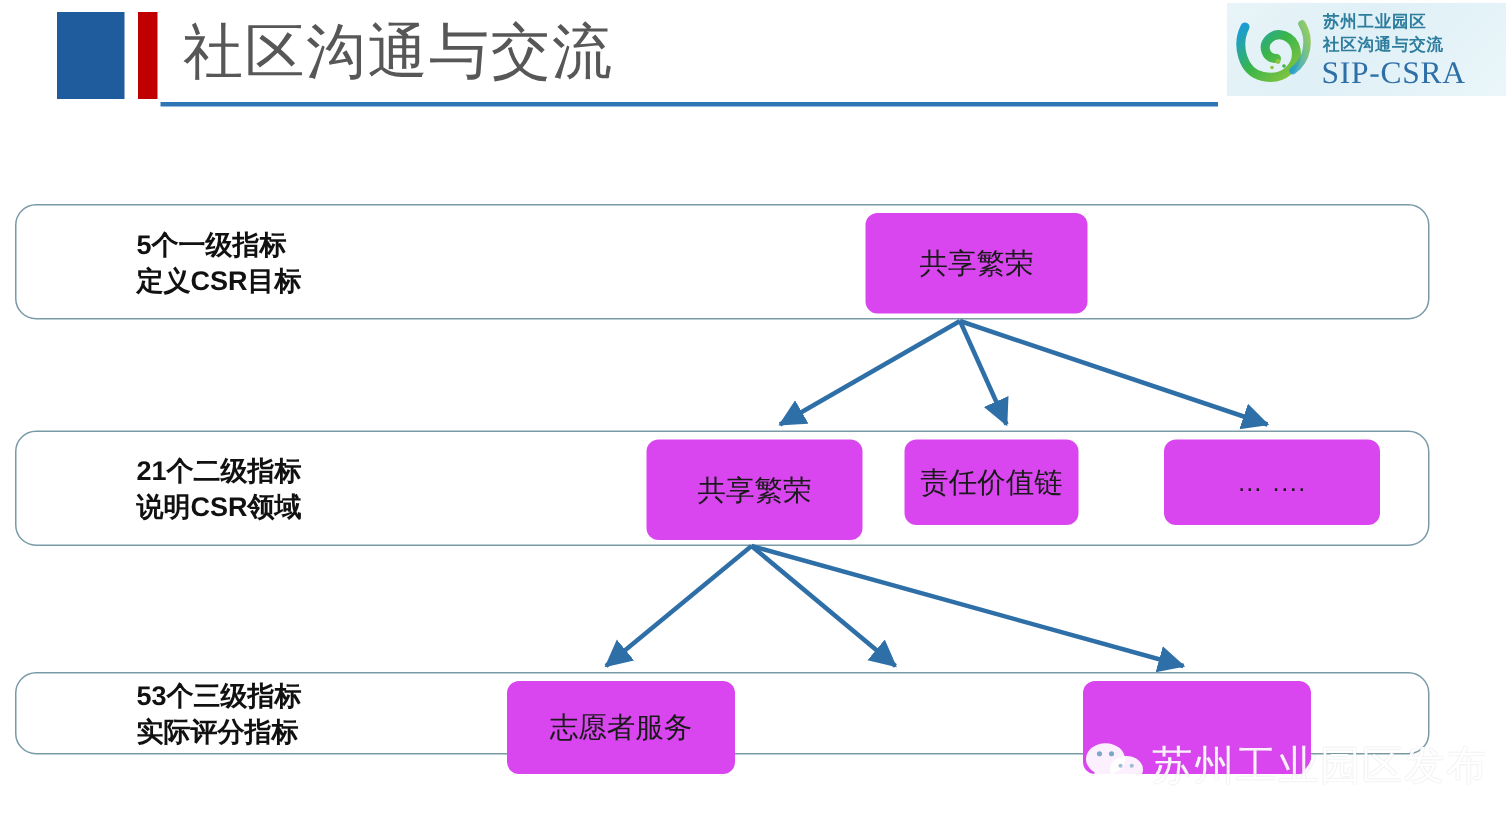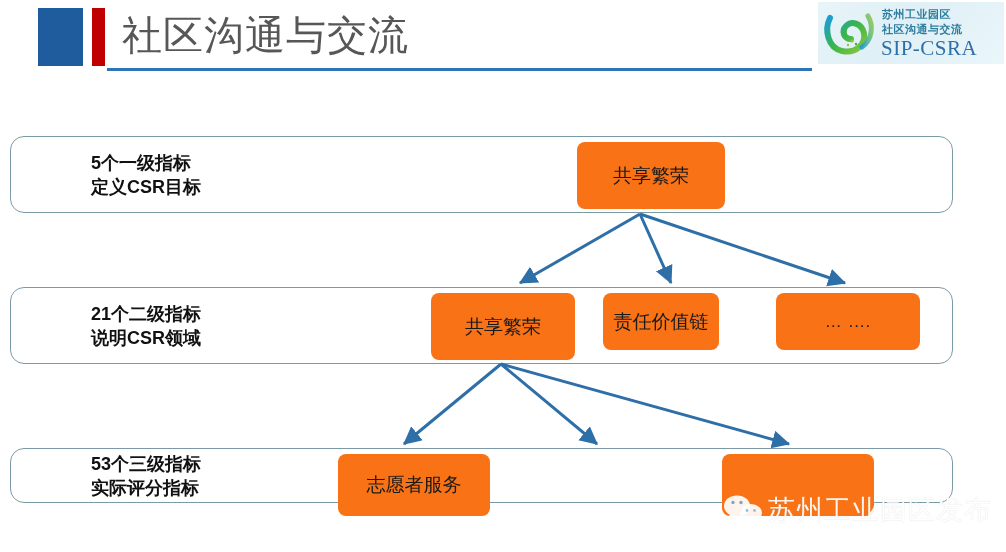--- a/index.html
+++ b/index.html
@@ -110,21 +110,21 @@
     font-size: 18px;
     font-weight: bold;
     color: #111111;
     line-height: 24px;
     white-space: nowrap;
   }
 
   
   .node {
     position: absolute;
-    background: #f97316;
+    background: #d946ef;
     border-radius: 8px;
     color: #1a1a1a;
     font-size: 19px;
     display: flex;
     align-items: center;
     justify-content: center;
     box-sizing: border-box;
     white-space: nowrap;
   }
 

